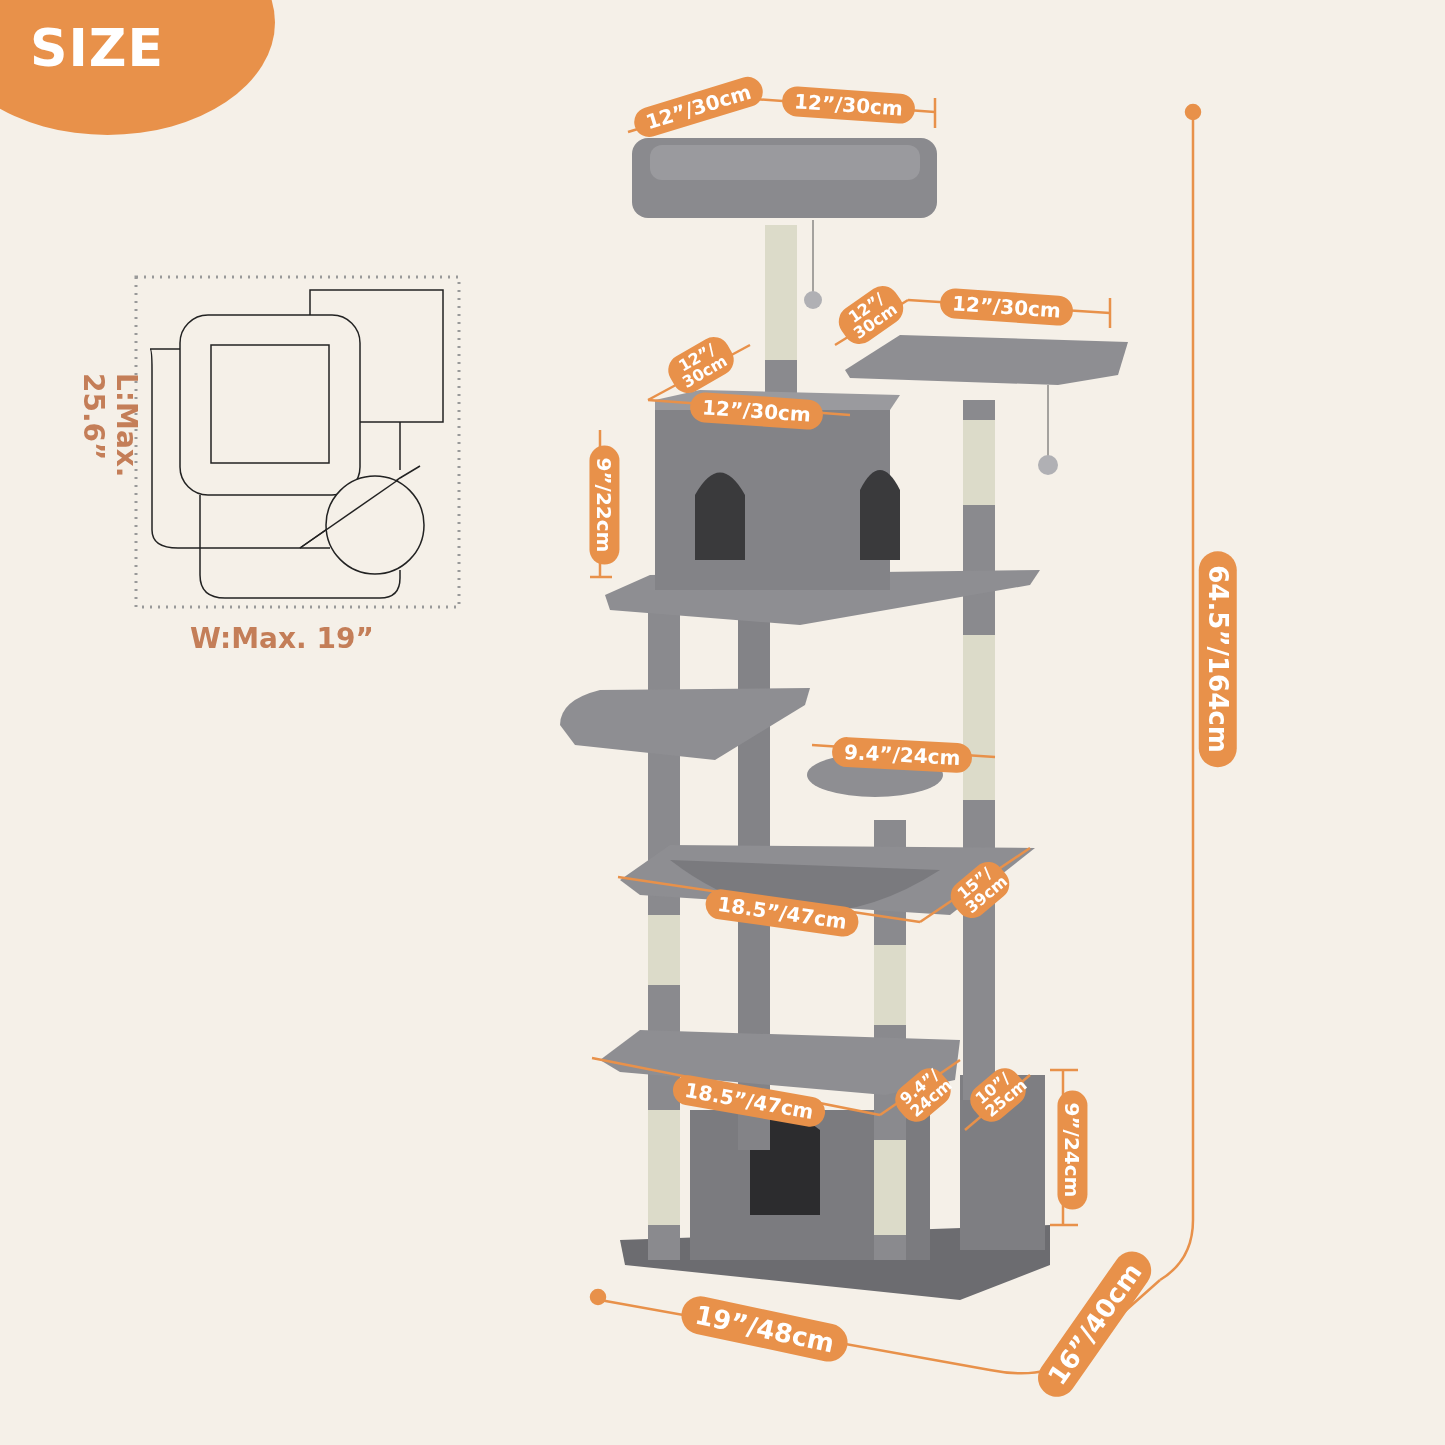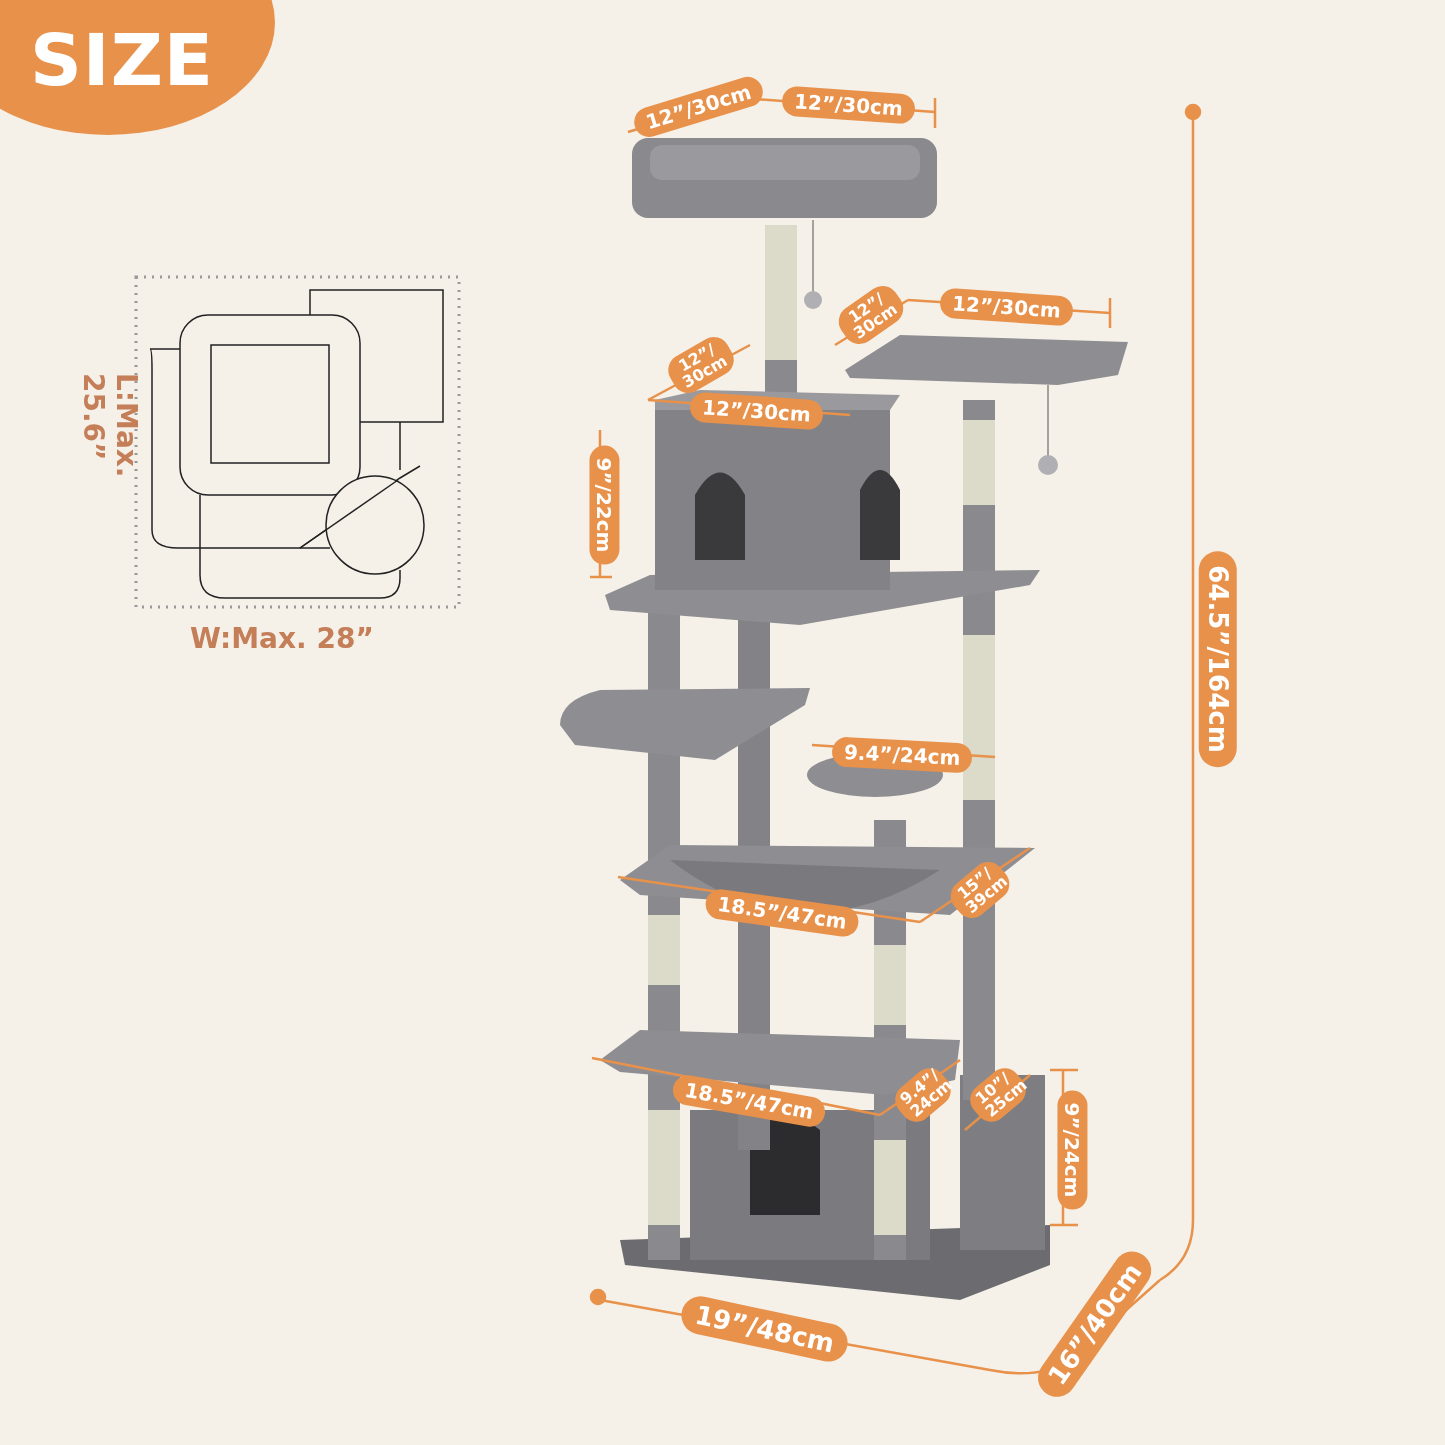--- a/index.html
+++ b/index.html
@@ -1,18 +1,18 @@
 <!DOCTYPE html>
 <html><head>
 <meta charset="utf-8">
 <style>
   html, body { margin:0; padding:0; }
   body { width:1445px; height:1445px; background:#f5f0e8; position:relative; overflow:hidden; font-family:"Liberation Sans", sans-serif; }
   .badge { position:absolute; left:-60px; top:-90px; width:335px; height:225px; background:#e8914a; border-radius:50%; }
-  .badge-text { position:absolute; left:30px; top:18px; font-size:72px; font-weight:bold; color:#fff; letter-spacing:1px; font-family:"DejaVu Sans", sans-serif; }
+  .badge-text { position:absolute; left:30px; top:18px; font-size:52px; font-weight:bold; color:#fff; letter-spacing:1px; font-family:"DejaVu Sans", sans-serif; }
   .pill { position:absolute; background:#e8914a; color:#fff; font-weight:bold; font-size:20px; border-radius:16px; padding:4px 12px; white-space:nowrap; font-family:"DejaVu Sans", sans-serif; line-height:22px; text-align:center; }
   .pill.small { font-size:16px; line-height:16px; padding:4px 8px; }
   .pill.big { font-size:26px; line-height:28px; padding:5px 14px; border-radius:20px; }
   .foot-label { position:absolute; color:#c47e58; font-size:28px; font-weight:600; font-family:"DejaVu Sans", sans-serif; }
   svg { position:absolute; left:0; top:0; }
 </style>
 </head>
 <body>
 
 <div class="badge"></div>
@@ -24,21 +24,21 @@
   <path d="M180,349 L150,349 Q152,349 152,370 L152,530 Q152,548 178,548 L330,548" fill="none" stroke="#222" stroke-width="1.5"></path>
   <rect x="180" y="315" width="180" height="180" rx="28" fill="#f5f0e8" stroke="#222" stroke-width="1.5"></rect>
   <rect x="211" y="345" width="118" height="118" fill="none" stroke="#222" stroke-width="1.5"></rect>
   <path d="M200,495 L200,575 Q200,598 225,598 L380,598 Q400,598 400,578 L400,570" fill="none" stroke="#222" stroke-width="1.5"></path>
   <path d="M300,548 L400,478 L420,466" fill="none" stroke="#222" stroke-width="1.5"></path>
   <circle cx="375" cy="525" r="49" fill="#f5f0e8" stroke="#222" stroke-width="1.5"></circle>
   <path d="M300,548 L398,480" stroke="#222" stroke-width="1.5"></path>
   <line x1="400" y1="422" x2="400" y2="470" stroke="#222" stroke-width="1.5"></line>
 </svg>
 <div class="foot-label" style="left:70px; top:440px; transform:rotate(90deg); transform-origin:center; width:200px; margin-left:-60px;">L:Max. 25.6”</div>
-<div class="foot-label" style="left:190px; top:622px;">W:Max. 28”</div>
+<div class="foot-label" style="left:190px; top:622px;">W:Max. 19”</div>
 
 <svg width="1445" height="1445">
 
   <path d="M620,1240 L625,1265 L960,1300 L1050,1265 L1050,1225 Z" fill="#6c6c70"></path>
   <rect x="690" y="1110" width="240" height="150" fill="#7b7b7f"></rect>
   <rect x="960" y="1075" width="85" height="175" fill="#7e7e82"></rect>
   <path d="M750,1130 Q785,1100 820,1130 L820,1215 L750,1215 Z" fill="#2c2c2e"></path>
 
   <rect x="648" y="610" width="32" height="650" fill="#8a8a8e"></rect>
   <rect x="738" y="610" width="32" height="540" fill="#838387"></rect>

